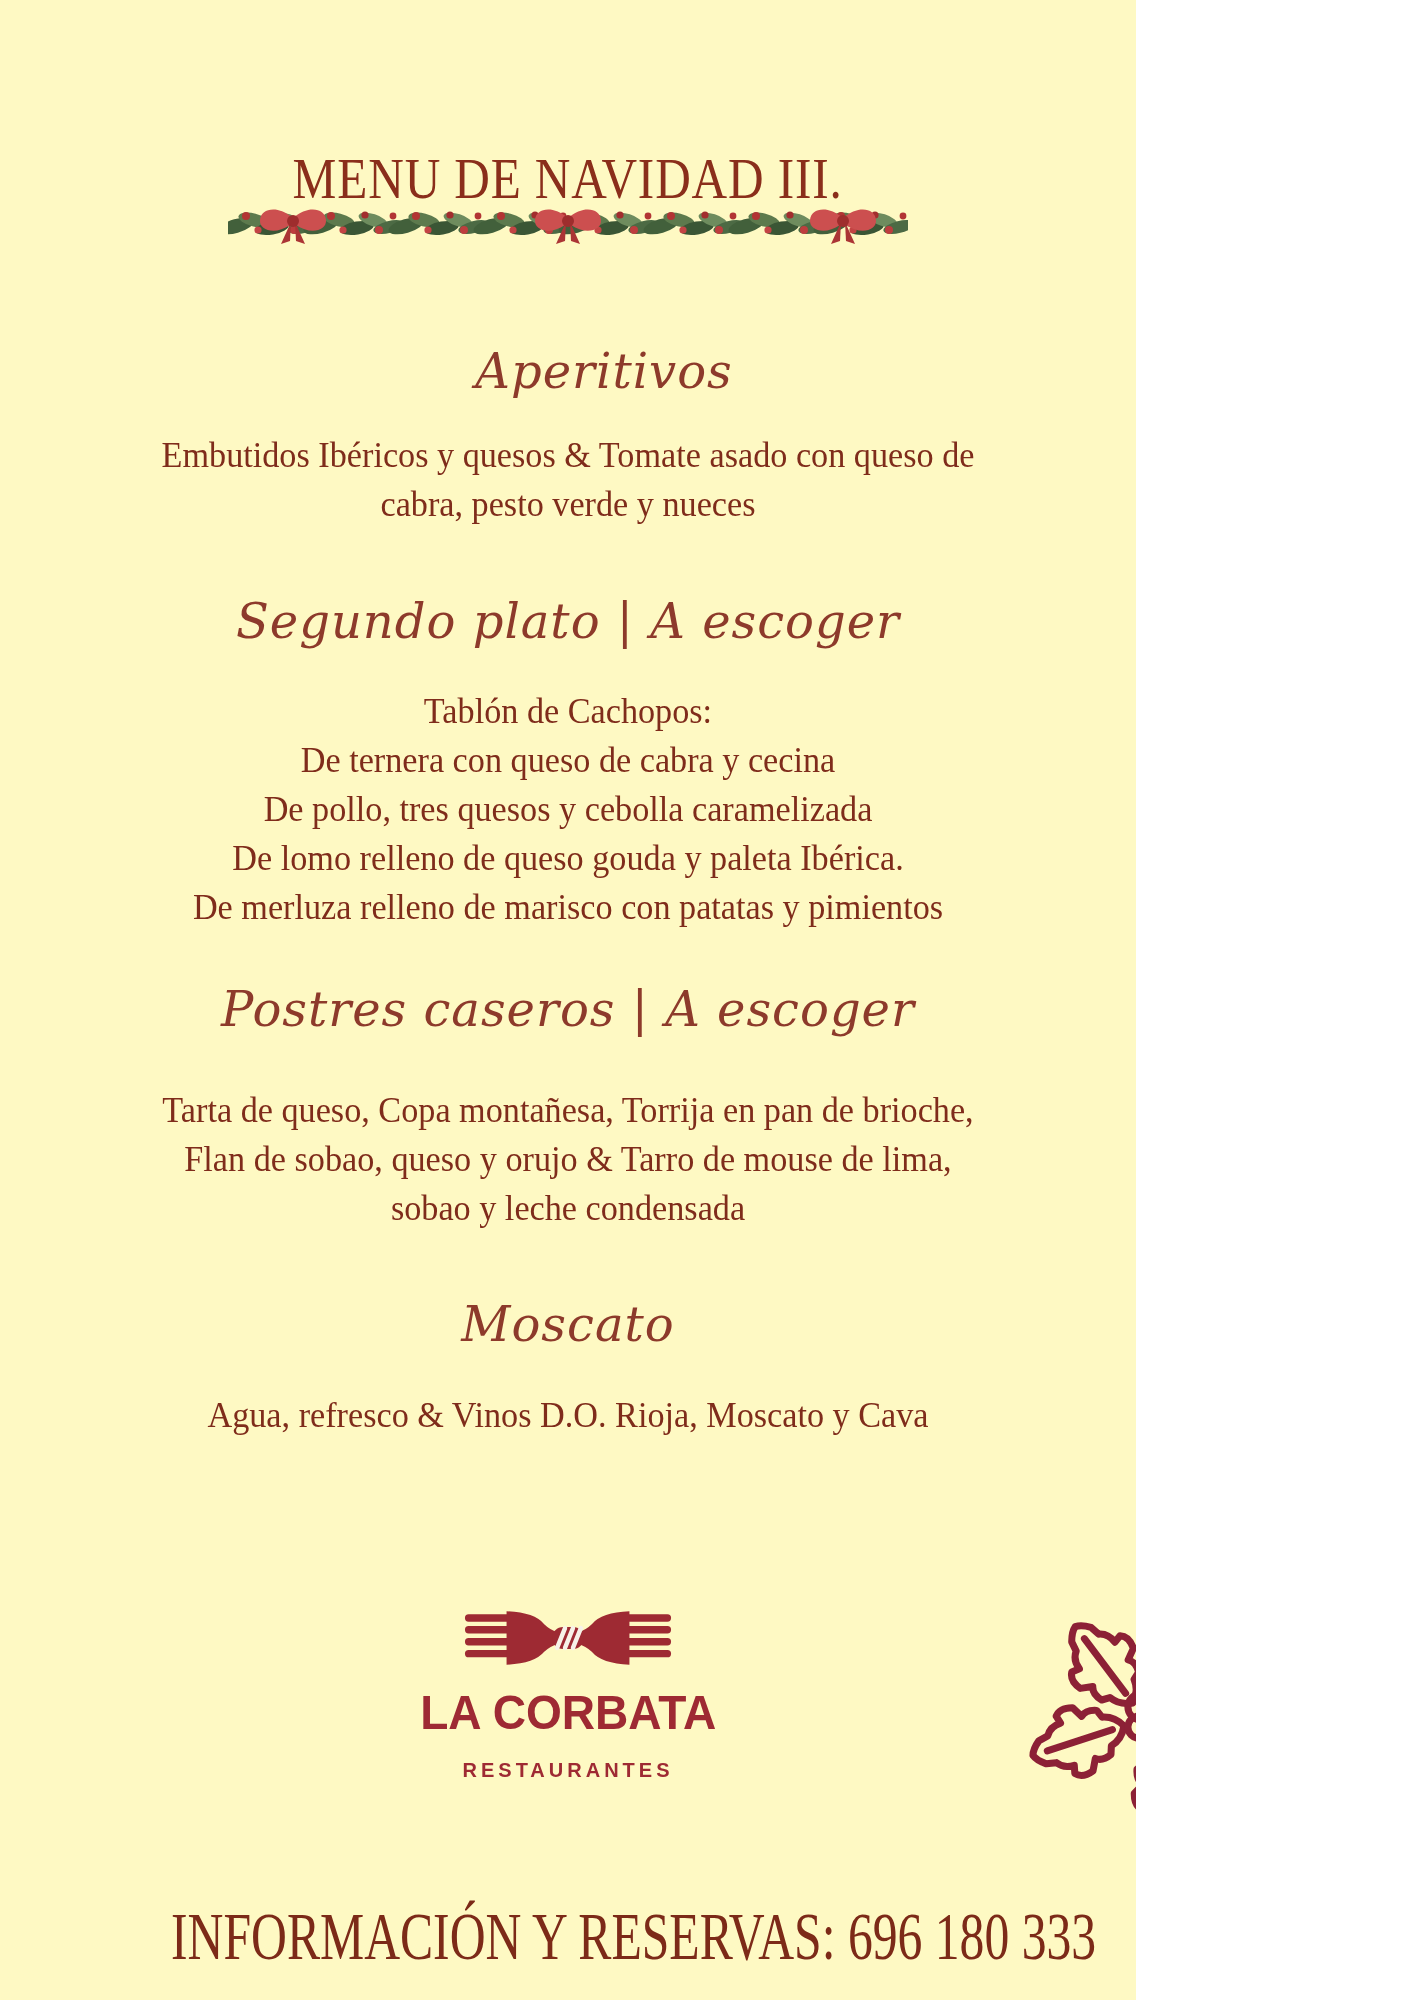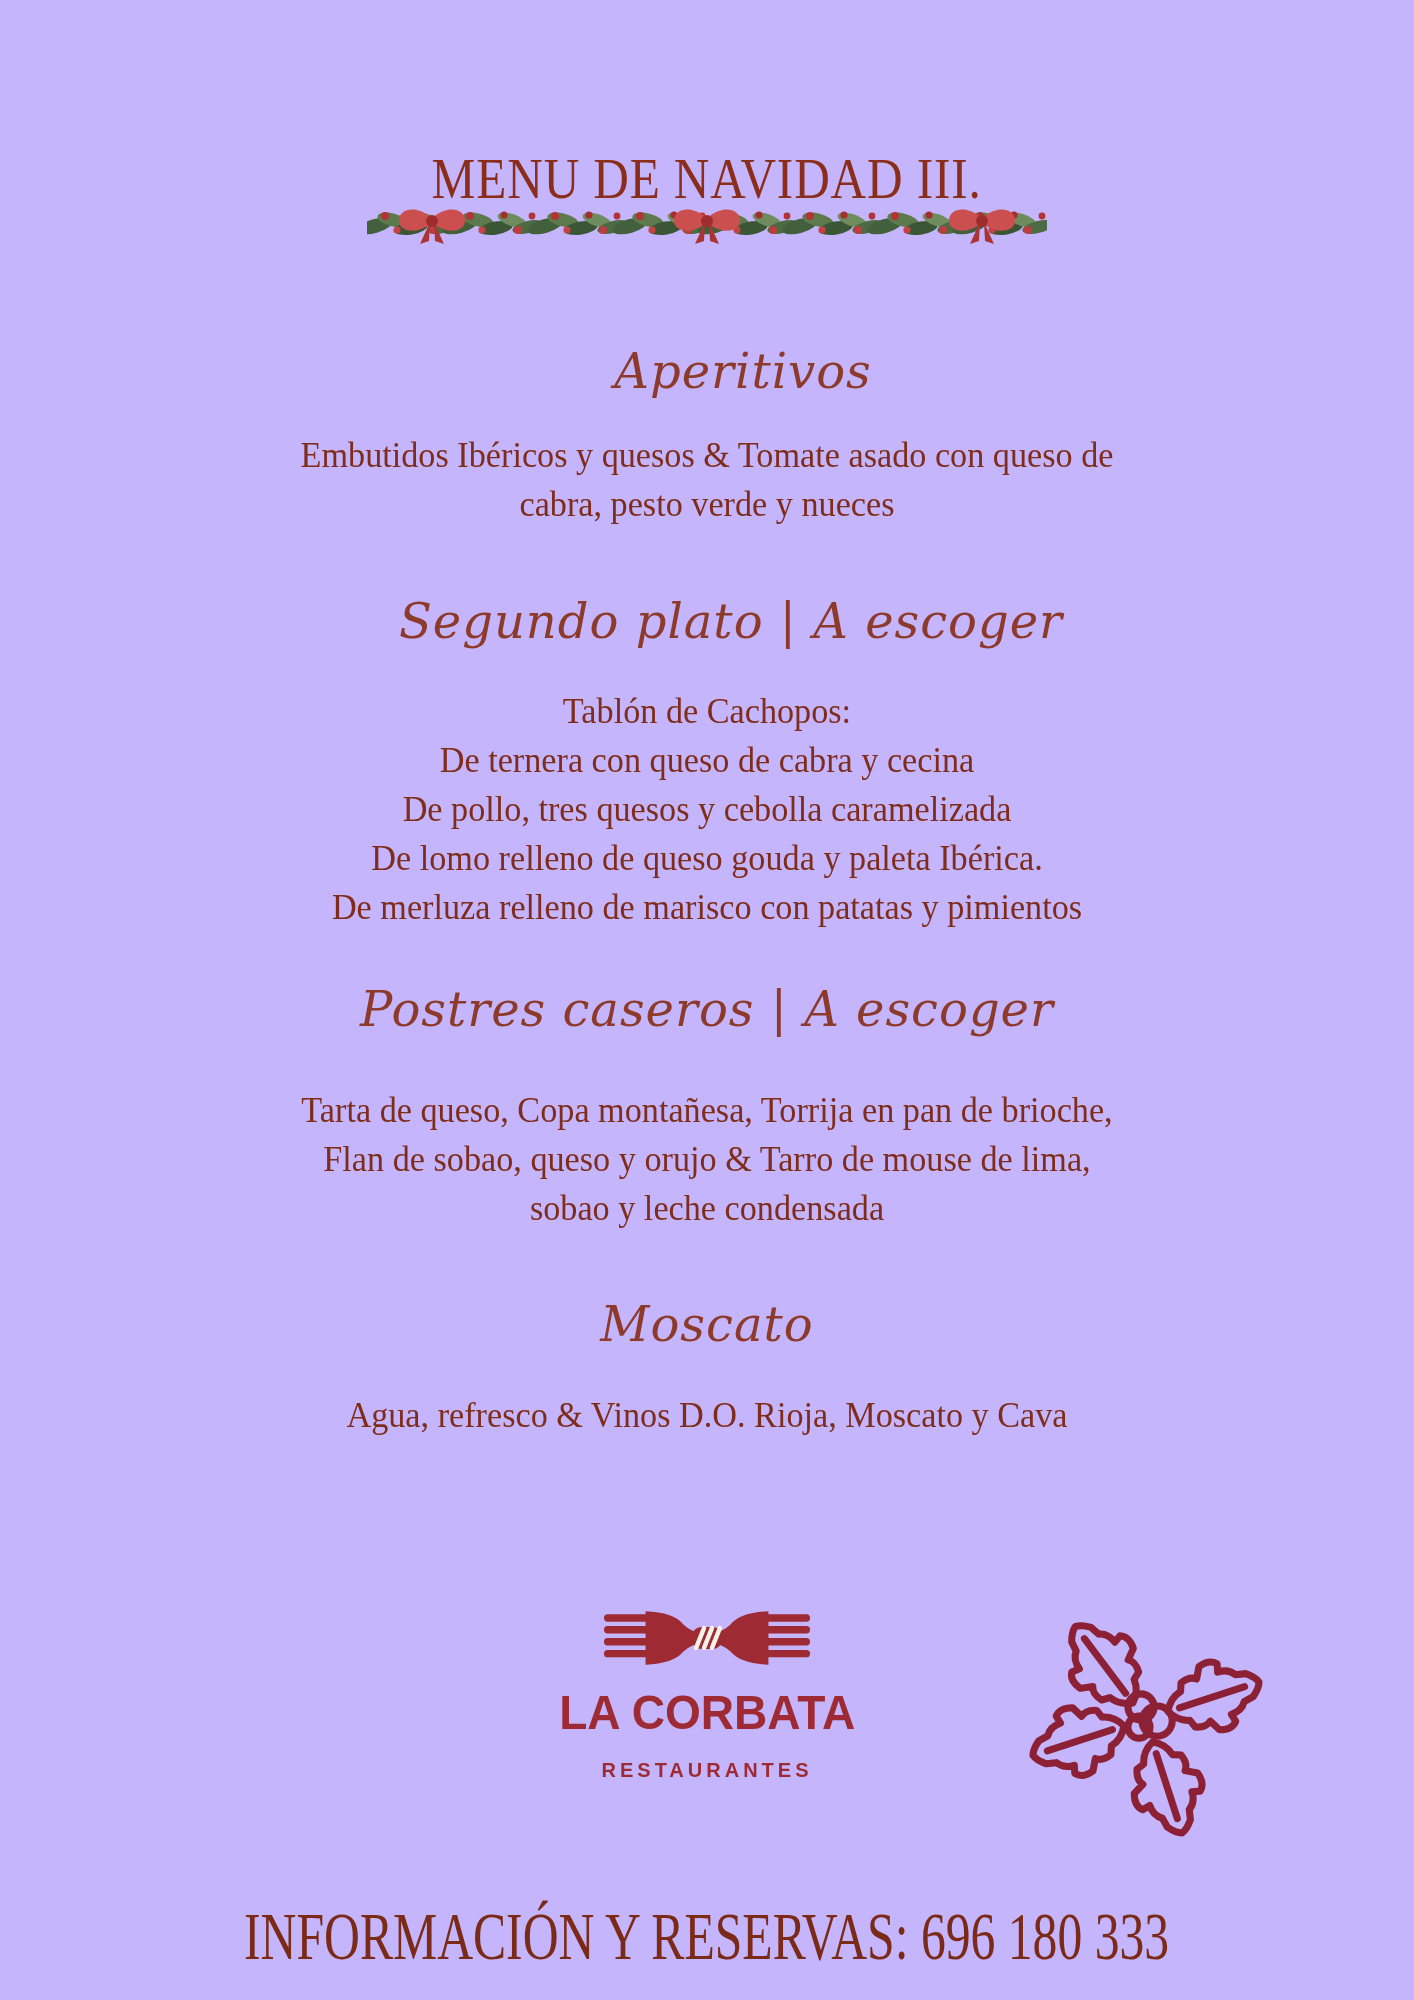--- a/index.html
+++ b/index.html
@@ -1,19 +1,19 @@
 <!DOCTYPE html>
 <html><head>
 <meta charset="utf-8">
 <style>
   html,body{margin:0;padding:0;}
   .page{
     position:relative;
-    width:1414px;height:2000px;
-    background:#c4b5fd;
+    width:1136px;height:2000px;
+    background:#fef9c3;
     font-family:"Liberation Serif",serif;
     overflow:hidden;
   }
   .center-abs{position:absolute;left:0;width:100%;text-align:center;}
   .title{top:146px;font-size:58px;line-height:66px;color:#8a2e1b;}
   .title-inner{display:inline-block;transform:scaleX(0.85);white-space:nowrap;letter-spacing:1px;}
   .garland{position:absolute;top:202px;left:50%;transform:translateX(-50%);width:680px;height:48px;}
   .script-h{
     font-family:"DejaVu Serif",serif;font-style:italic;
     font-size:48px;line-height:62px;color:#8d3a2b;letter-spacing:1px;
@@ -83,21 +83,21 @@
       <use href="#gl-bow" x="615" y="16"></use>
     </svg>
   </div>
 
   <h2 class="center-abs script-h" style="top:340px;margin:0;font-weight:normal;padding-left:36px;">Aperitivos</h2>
   <div class="center-abs body-block" style="top:431px;">
     <div class="line">Embutidos Ibéricos y quesos &amp; Tomate asado con queso de</div>
     <div class="line">cabra, pesto verde y nueces</div>
   </div>
 
-  <h2 class="center-abs script-h" style="top:590px;margin:0;font-weight:normal;padding-left:24px;">Segundo plato | A escoger</h2>
+  <h2 class="center-abs script-h" style="top:590px;margin:0;font-weight:normal;">Segundo plato | A escoger</h2>
   <div class="center-abs body-block" style="top:687px;">
     <div class="line">Tablón de Cachopos:</div>
     <div class="line">De ternera con queso de cabra y cecina</div>
     <div class="line">De pollo, tres quesos y cebolla caramelizada</div>
     <div class="line">De lomo relleno de queso gouda y paleta Ibérica.</div>
     <div class="line">De merluza relleno de marisco con patatas y pimientos</div>
   </div>
 
   <h2 class="center-abs script-h" style="top:978px;margin:0;font-weight:normal;">Postres caseros | A escoger</h2>
   <div class="center-abs body-block" style="top:1086px;">

